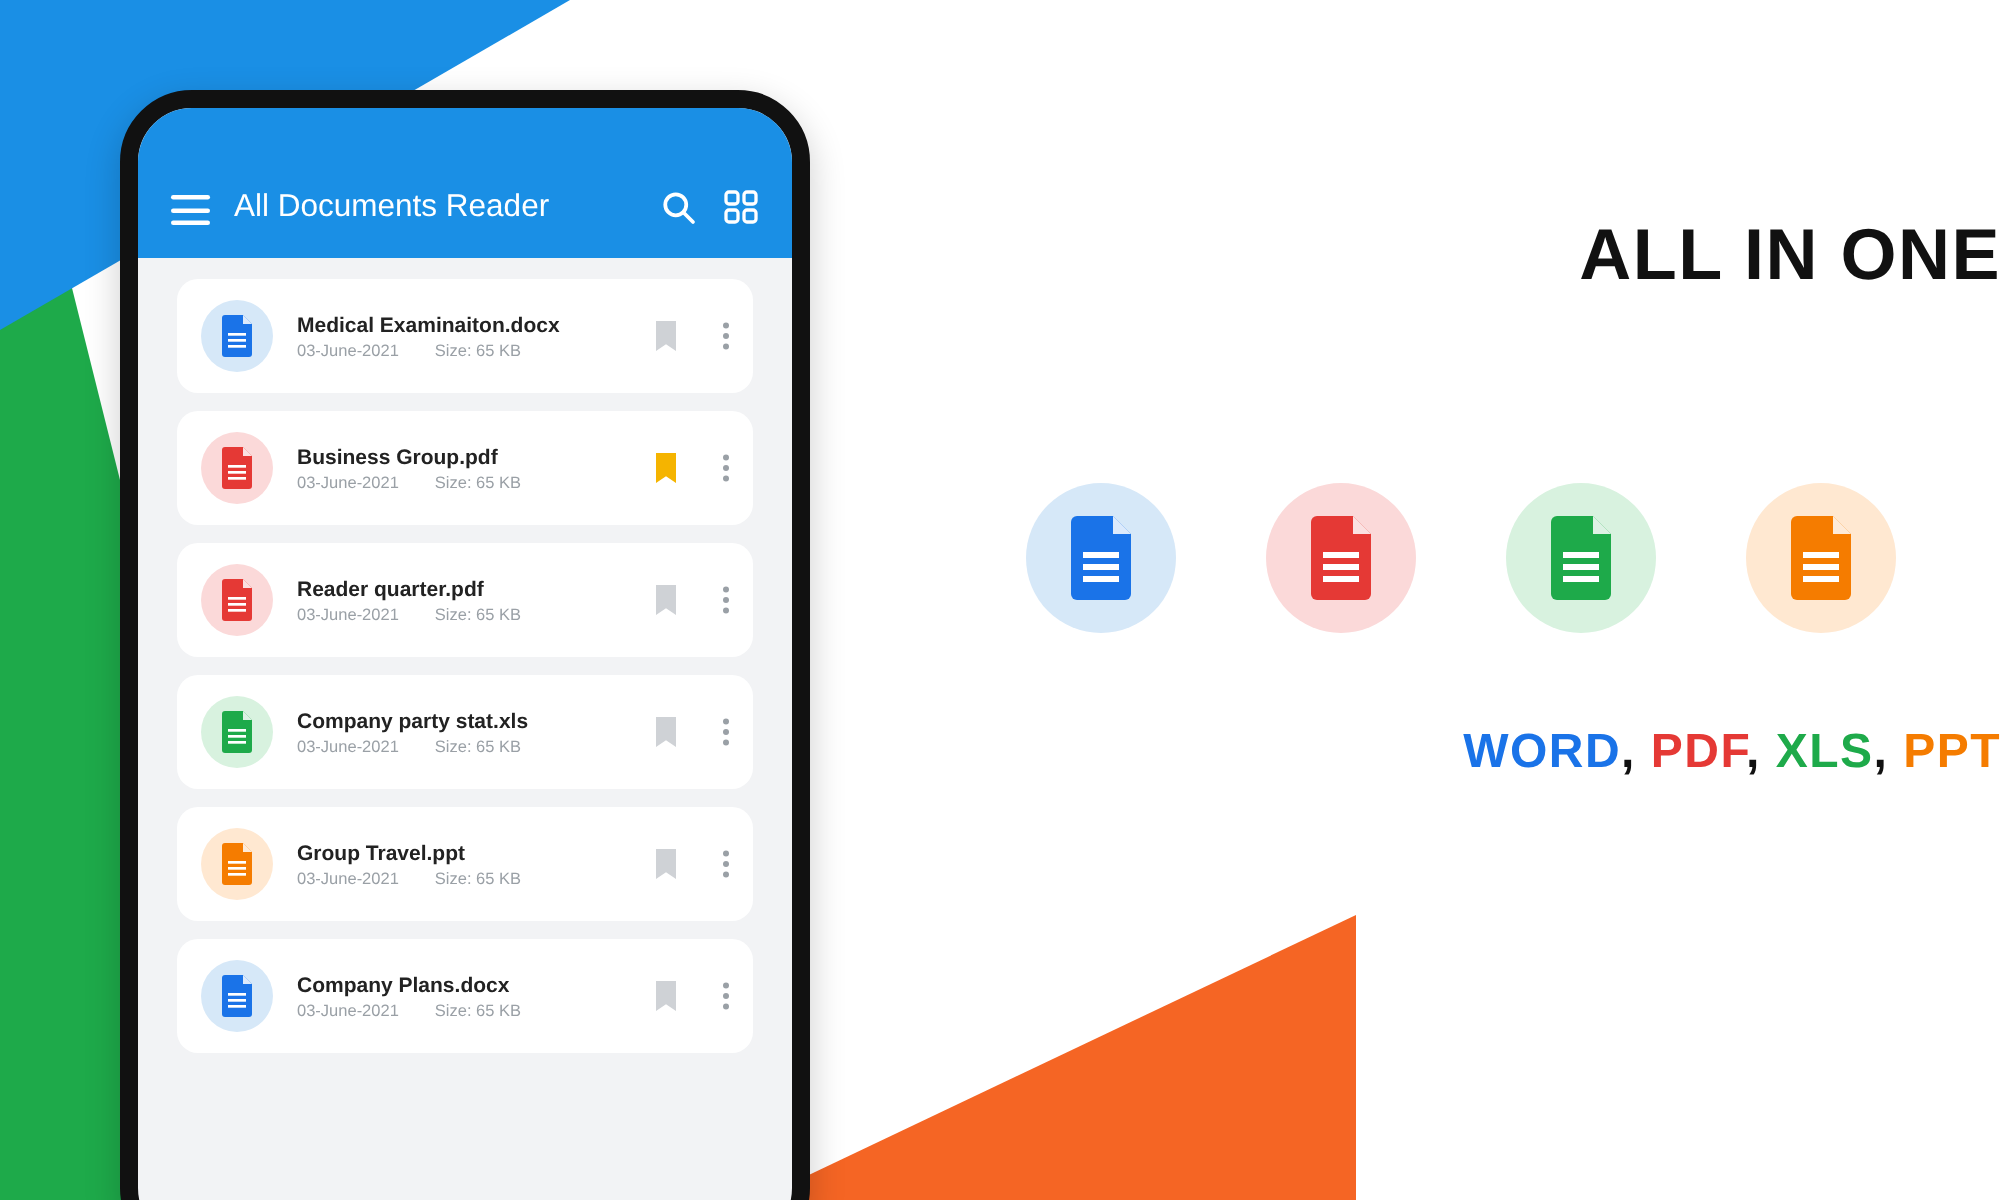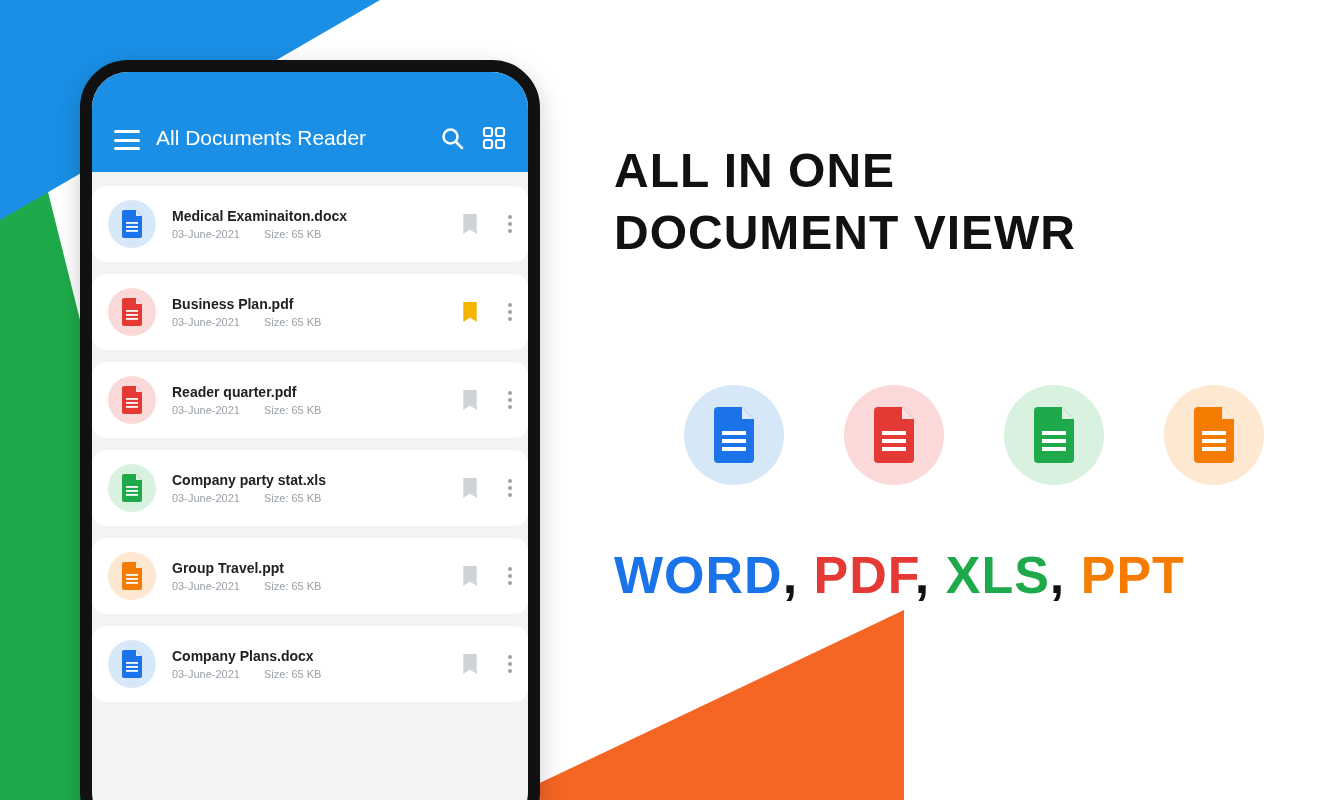--- a/index.html
+++ b/index.html
@@ -54,21 +54,21 @@
   display: flex;
   align-items: flex-end;
   padding: 0 22px 22px;
   color: #fff;
 }
 .hamburger { width: 26px; height: 20px; display: flex; flex-direction: column; justify-content: space-between; }
 .hamburger span { display: block; height: 3px; background: #fff; border-radius: 2px; }
 .app-title { margin-left: 16px; font-size: 21px; font-weight: 400; flex: 1; }
 .header-icons { display: flex; gap: 18px; align-items: center; }
 
-.file-list { padding: 14px 0; display: flex; flex-direction: column; gap: 12px; }
+.file-list { padding: 14px 26px; display: flex; flex-direction: column; gap: 12px; }
 .file-card {
   background: #fff;
   border-radius: 14px;
   padding: 14px 16px;
   display: flex;
   align-items: center;
   gap: 16px;
 }
 .file-icon {
   width: 48px; height: 48px;
@@ -84,40 +84,40 @@
 .bookmark { width: 16px; height: 20px; }
 .dots { display: flex; flex-direction: column; gap: 3px; margin-left: 14px; }
 .dots span { width: 4px; height: 4px; background: #9aa0a6; border-radius: 50%; }
 
 
 .promo {
   position: absolute;
   right: 0;
   top: 140px;
   width: 720px;
-  text-align: left;
+  text-align: right;
 }
 .promo h1 { font-size: 48px; font-weight: 800; color: #111; letter-spacing: 1px; line-height: 1.3; }
 
 .icon-row {
   margin-top: 120px;
   display: flex;
   justify-content: center;
   gap: 60px;
 }
 .big-icon {
   width: 100px; height: 100px;
   border-radius: 50%;
   display: flex; align-items: center; justify-content: center;
 }
 .big-icon svg { width: 48px; height: 56px; }
 
 .format-row {
   margin-top: 60px;
-  font-size: 52px;
+  font-size: 32px;
   font-weight: 800;
   letter-spacing: 1px;
 }
 .fmt-word { color: #1a73e8; }
 .fmt-pdf  { color: #e53935; }
 .fmt-xls  { color: #1eaa4a; }
 .fmt-ppt  { color: #f57c00; }
 .comma { color: #111; }
 
 
@@ -191,21 +191,21 @@
     <div class="file-icon bg-red">
       <svg class="doc-svg" viewBox="0 0 24 28">
             <path class="c-red" d="M4 0h12l6 6v20a2 2 0 0 1-2 2H4a2 2 0 0 1-2-2V2a2 2 0 0 1 2-2z"></path>
             <path fill="#fff" opacity="0.85" d="M16 0v6h6z"></path>
             <rect x="6" y="12" width="12" height="1.8" fill="#fff"></rect>
             <rect x="6" y="16" width="12" height="1.8" fill="#fff"></rect>
             <rect x="6" y="20" width="12" height="1.8" fill="#fff"></rect>
           </svg>
     </div>
     <div class="file-info">
-      <div class="file-name">Business Plan.pdf</div>
+      <div class="file-name">Business Group.pdf</div>
       <div class="file-meta">
         <span>03-June-2021</span>
         <span>Size: 65 KB</span>
       </div>
     </div>
     <svg class="bookmark" viewBox="0 0 14 18">
           <path d="M1 0h12v18l-6-4-6 4z" fill="#f5b400"></path>
         </svg>
     <div class="dots">
           <span></span>
@@ -316,21 +316,20 @@
           <span></span>
           <span></span>
         </div>
   </div>
     </div>
 </div>
 
 <div class="promo">
   <h1>
     <span>ALL IN ONE</span><br>
-    <span>DOCUMENT VIEWR</span>
   </h1>
 
   <div class="icon-row">
     <div class="big-icon bg-blue">
       <svg viewBox="0 0 24 28">
           <path class="c-blue" d="M4 0h12l6 6v20a2 2 0 0 1-2 2H4a2 2 0 0 1-2-2V2a2 2 0 0 1 2-2z"></path>
           <path fill="#fff" opacity="0.85" d="M16 0v6h6z"></path>
           <rect x="6" y="12" width="12" height="2" fill="#fff"></rect>
           <rect x="6" y="16" width="12" height="2" fill="#fff"></rect>
           <rect x="6" y="20" width="12" height="2" fill="#fff"></rect>

